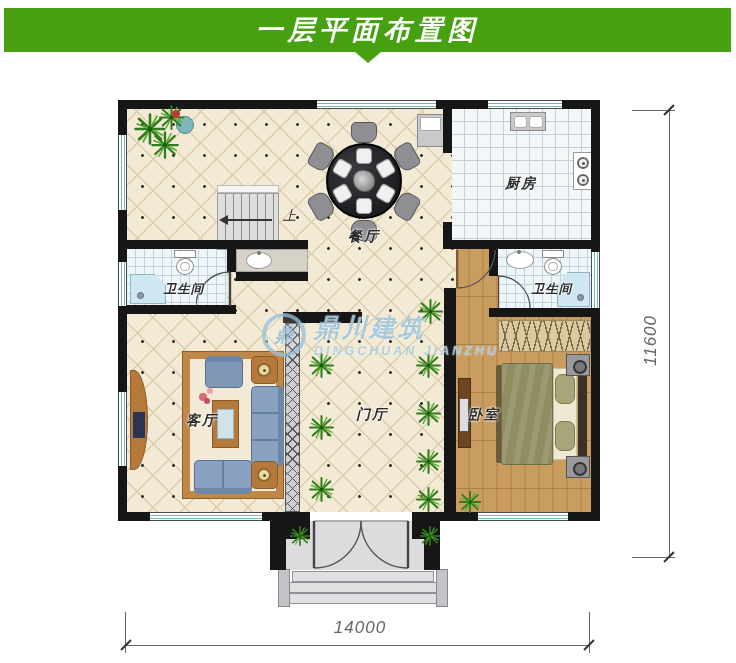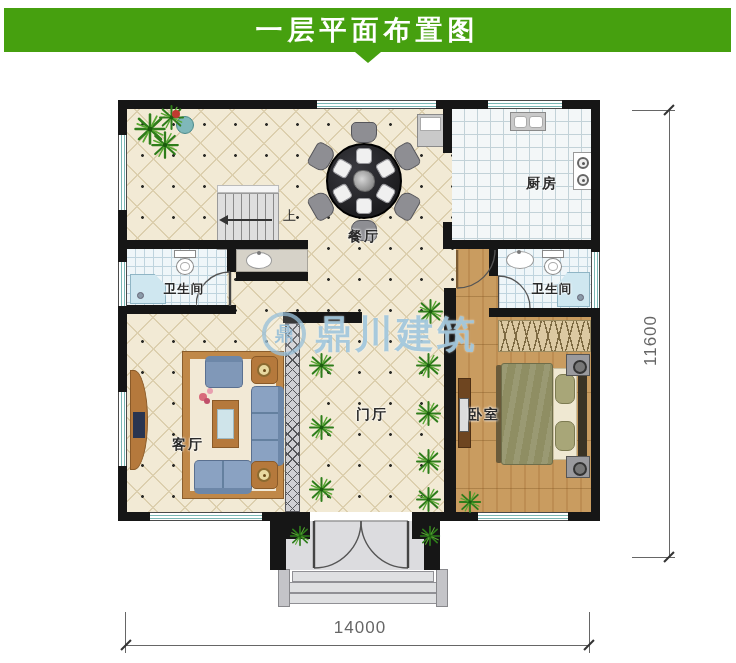--- a/index.html
+++ b/index.html
@@ -1,17 +1,17 @@
 <!DOCTYPE html>
 <html><head>
 <meta charset="utf-8">
 <style>
   html,body{margin:0;padding:0;background:#fff;}
   .stage{position:relative;width:736px;height:663px;background:#ffffff;overflow:hidden;
-         font-family:"Liberation Sans",sans-serif;}
+         font-family:"Liberation Sans",sans-serif;font-style:italic;}
   
   .banner{position:absolute;left:4px;top:8px;width:727px;height:44px;background:#46a00f;
           display:flex;align-items:center;justify-content:center;}
   .banner span{color:#ffffff;font-size:27px;font-weight:bold;letter-spacing:5px;}
   .banner-pointer{position:absolute;left:355px;top:52px;width:0;height:0;
           border-left:13px solid transparent;border-right:13px solid transparent;border-top:11px solid #46a00f;}
   .subtitle{position:absolute;left:0;top:59px;width:736px;text-align:center;color:#000;
           font-family:"Liberation Serif",serif;font-size:18px;letter-spacing:1px;}
   
   .w{position:absolute;background:#161616;z-index:40;}
@@ -98,21 +98,21 @@
   .room-label{position:absolute;z-index:55;color:#2a2a2a;font-weight:600;letter-spacing:2px;font-size:14px;
       text-align:center;text-shadow:0 0 3px #fff,0 0 2px #fff;font-family:"Liberation Serif",serif;}
   .small-label{font-size:12.5px;letter-spacing:1px;}
   .up-label{position:absolute;z-index:55;font-size:13px;color:#222;font-family:"Liberation Serif",serif;}
   
   .watermark{position:absolute;left:262px;top:312px;z-index:60;display:flex;align-items:center;pointer-events:none;}
   .wm-logo{width:44px;height:44px;border-radius:50%;border:4px solid rgba(150,190,215,.75);box-sizing:border-box;
       display:flex;align-items:center;justify-content:center;color:rgba(150,190,215,.9);font-size:19px;font-weight:bold;
       background:rgba(255,255,255,.15);}
   .wm-text{margin-left:8px;}
-  .wm-brand{font-size:38px;font-weight:bold;color:rgba(155,195,218,.88);letter-spacing:3px;line-height:32px;
+  .wm-brand{font-size:25px;font-weight:bold;color:rgba(155,195,218,.88);letter-spacing:3px;line-height:32px;
       text-shadow:0 0 2px rgba(255,255,255,.7);font-family:"Liberation Serif",serif;}
   .wm-latin{font-size:12.5px;color:rgba(165,200,220,.85);letter-spacing:3px;font-weight:bold;
       text-shadow:0 0 2px rgba(255,255,255,.7);}
   
   .dim{position:absolute;background:#666;z-index:30;}
   .dim-tick{position:absolute;width:14px;height:2px;background:#333;transform:rotate(-45deg);z-index:31;}
   .dim-text{position:absolute;color:#666;font-size:17px;letter-spacing:1px;z-index:31;}
   .dim-text-v{writing-mode:vertical-rl;transform:rotate(180deg);}
 </style>
 </head>
@@ -341,31 +341,32 @@
       <use href="#plant-sym"></use>
     </svg>
   <svg class="plant" style="left:289px;top:525px;" width="22" height="22" viewBox="0 0 40 40">
       <use href="#plant-sym"></use>
     </svg>
   <svg class="plant" style="left:419px;top:525px;" width="22" height="22" viewBox="0 0 40 40">
       <use href="#plant-sym"></use>
     </svg>
 
   <div class="room-label" style="left:334px;top:228px;width:60px;">餐厅</div>
-  <div class="room-label" style="left:512px;top:175px;width:60px;text-align:center;">厨房</div>
+  <div class="room-label" style="left:491px;top:175px;width:60px;text-align:center;">厨房</div>
   <div class="room-label small-label" style="left:152px;top:281px;width:64px;">卫生间</div>
   <div class="room-label small-label" style="left:520px;top:281px;width:64px;">卫生间</div>
-  <div class="room-label" style="left:158px;top:436px;width:60px;">客厅</div>
+  <div class="room-label" style="left:158px;top:412px;width:60px;text-align:right;">客厅</div>
   <div class="room-label" style="left:340px;top:406px;width:64px;">门厅</div>
   <div class="room-label" style="left:452px;top:406px;width:64px;">卧室</div>
 
   <div class="watermark">
     <div class="wm-logo">鼎</div>
     <div class="wm-text">
       <div class="wm-brand">鼎川建筑</div>
+      <div class="wm-latin">DINGCHUAN JIANZHU</div>
     </div>
   </div>
 
   <div class="dim" style="left:125px;top:612px;width:1px;height:41px;"></div>
   <div class="dim" style="left:589px;top:612px;width:1px;height:41px;"></div>
   <div class="dim" style="left:125px;top:645px;width:465px;height:1px;"></div>
   <div class="dim-tick" style="left:119px;top:644px;"></div>
   <div class="dim-tick" style="left:582px;top:644px;"></div>
   <div class="dim-text" style="left:325px;top:618px;width:70px;text-align:center;">14000</div>
 

